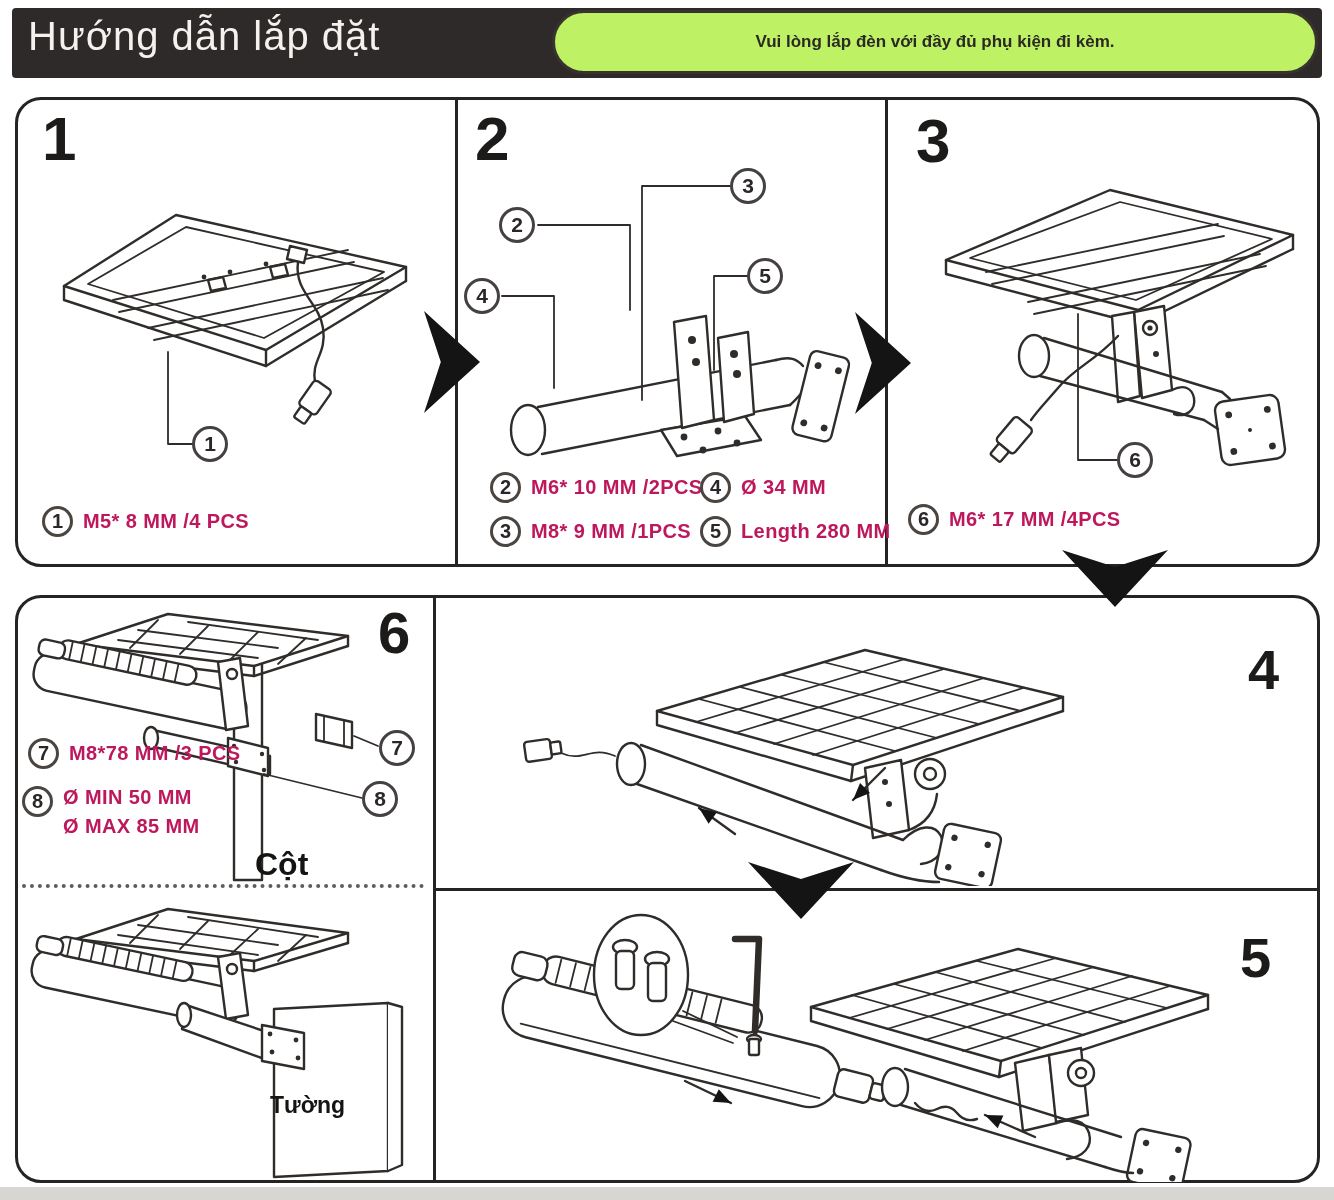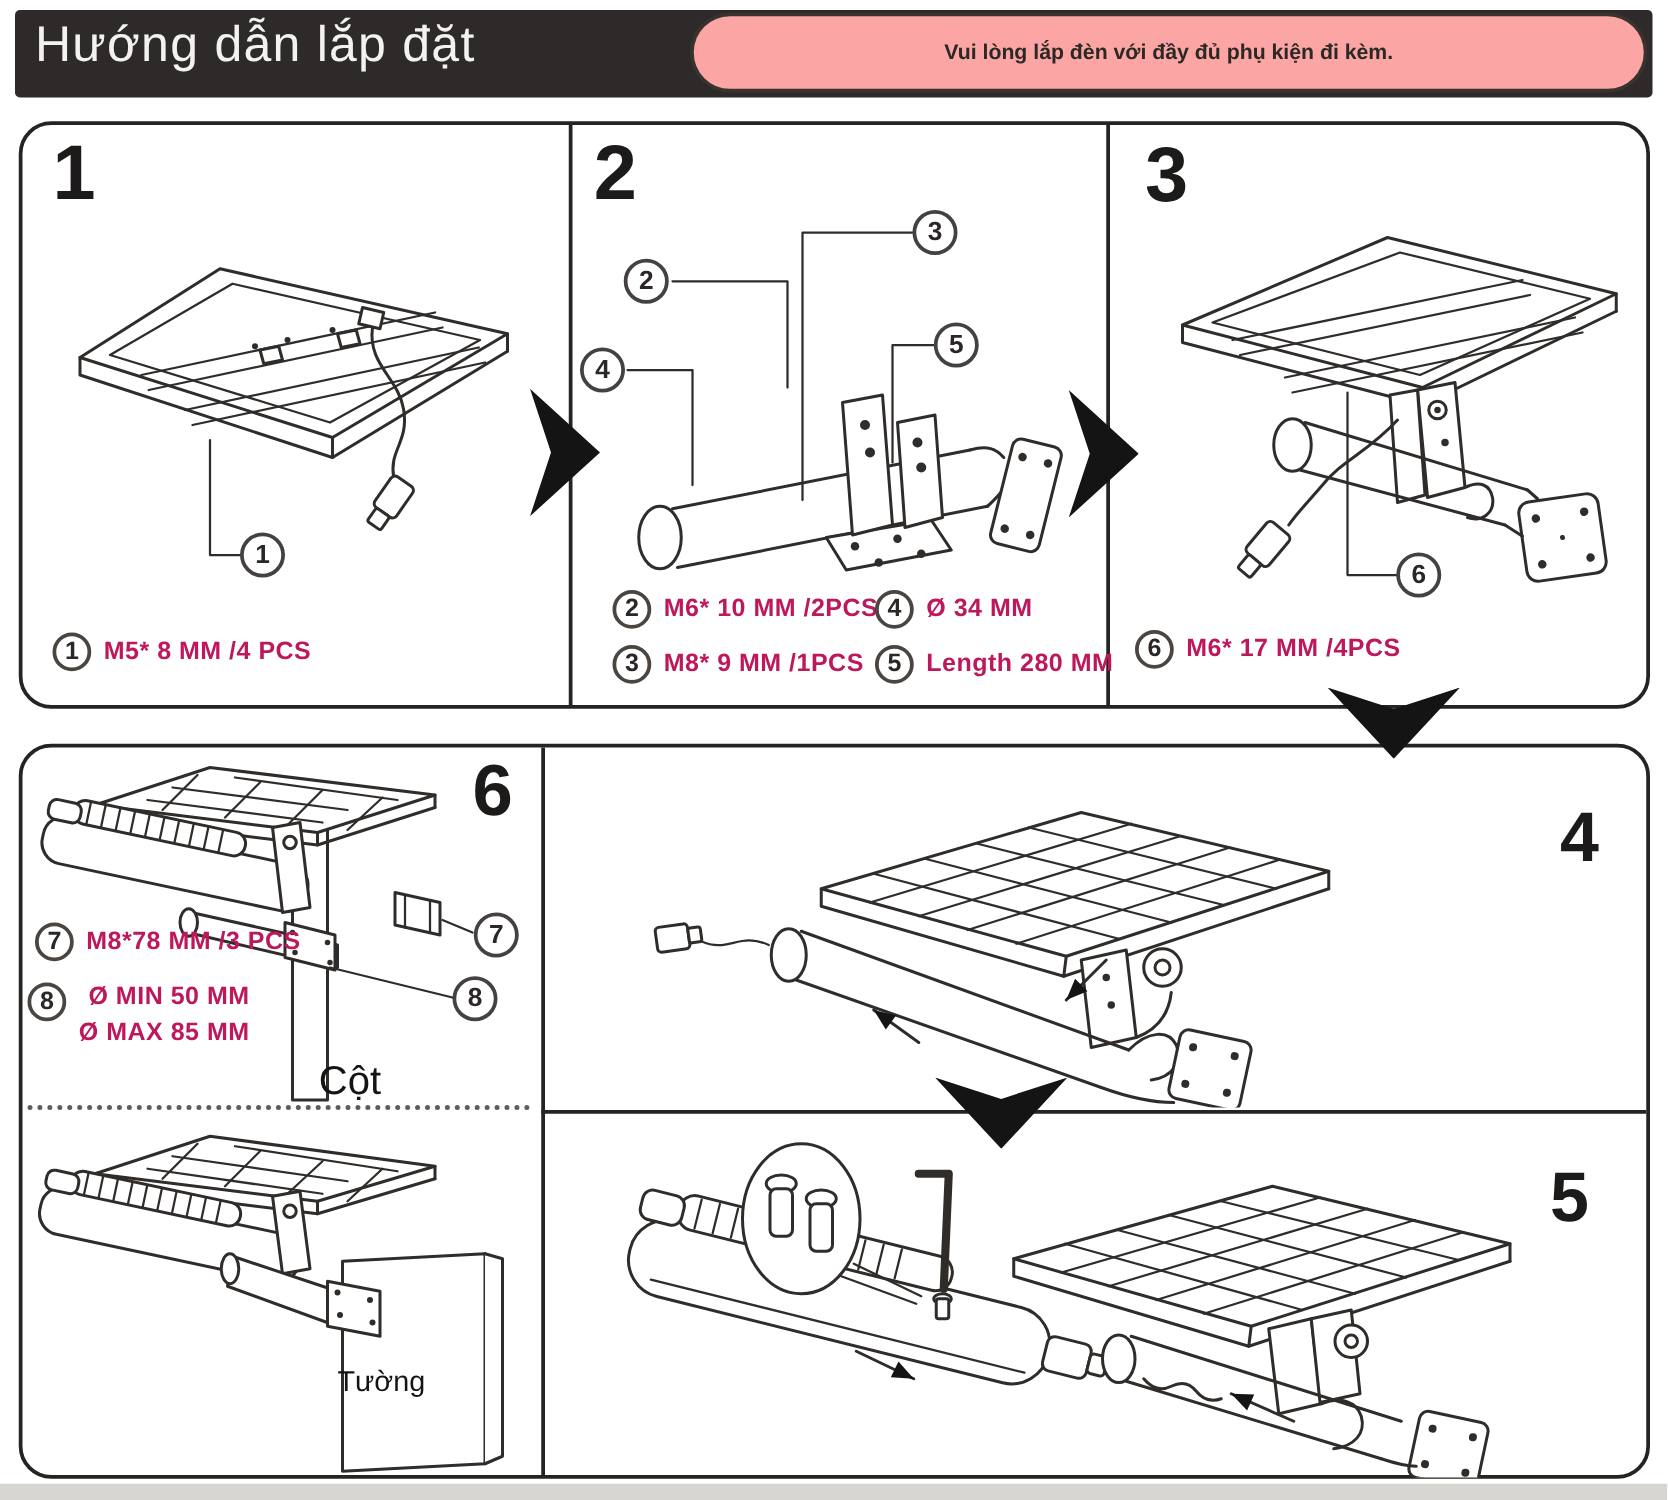--- a/index.html
+++ b/index.html
@@ -6,21 +6,21 @@
   body { background:#fff; }
   .page { position:relative; width:1334px; height:1200px; background:#fff;
           font-family:"Liberation Sans", sans-serif; color:#232120; overflow:hidden; }
 
   
   .hdr { position:absolute; left:12px; top:8px; width:1310px; height:70px;
          background:#2d2a29; border-radius:4px; }
   .hdr-title { position:absolute; left:16px; top:6px; color:#f4f2ee;
                font-size:40px; letter-spacing:1px; white-space:nowrap; }
   .note-pill { position:absolute; left:552px; top:10px; width:766px; height:64px;
-               background:#fca5a5; border:3px solid #38332f; border-radius:32px;
+               background:#bef264; border:3px solid #38332f; border-radius:32px;
                display:flex; align-items:center; justify-content:center; }
   .note-text { font-weight:bold; font-size:17px; color:#2b2825; }
 
   
   .panel-row { position:absolute; border:3px solid #262422; border-radius:26px; background:#fff; }
   #row-top    { left:15px; top:97px;  width:1305px; height:470px; }
   #row-bottom { left:15px; top:595px; width:1305px; height:588px; }
   .vdiv { position:absolute; top:0; bottom:0; width:3px; background:#262422; }
   .hdiv { position:absolute; height:3px; background:#262422; }
   .dotdiv { position:absolute; height:0; border-top:4px dotted #5f5d5a; }
@@ -30,23 +30,23 @@
   .callout { position:absolute; width:36px; height:36px; background:#fff;
              border:3px solid #454140; border-radius:50%; z-index:4;
              display:flex; align-items:center; justify-content:center;
              font-size:21px; font-weight:bold; color:#2a2726; }
 
   .spec { position:absolute; display:flex; align-items:center; gap:10px; z-index:3; }
   .cnum { width:31px; height:31px; border:3px solid #4a4540; border-radius:50%;
           display:flex; align-items:center; justify-content:center; flex:none;
           font-size:20px; font-weight:bold; color:#2a2726; background:#fff; }
   .spec-text { font-size:20px; font-weight:bold; letter-spacing:.4px; color:#be185d; white-space:nowrap; }
-  .spec-col { display:flex; flex-direction:column; gap:6px;align-items:flex-end; }
-
-  .big-label { position:absolute; font-weight:normal; color:#161412; z-index:3; }
+  .spec-col { display:flex; flex-direction:column; gap:6px; }
+
+  .big-label { position:absolute; font-weight:bold; color:#161412; z-index:3; }
 
   .chev { position:absolute; background:#141414; z-index:6; }
   .chev-right { width:56px; height:102px;
                 clip-path:polygon(0 0, 100% 50%, 0 100%, 30% 50%); }
   .chev-down  { width:106px; height:57px;
                 clip-path:polygon(0 0, 50% 100%, 100% 0, 50% 30%); }
 
   svg.draw { position:absolute; z-index:2; }
   svg.draw path, svg.draw line, svg.draw rect, svg.draw ellipse, svg.draw circle {
     stroke:#2f2c2a; stroke-width:2.4; fill:none; stroke-linejoin:round; stroke-linecap:round; }

